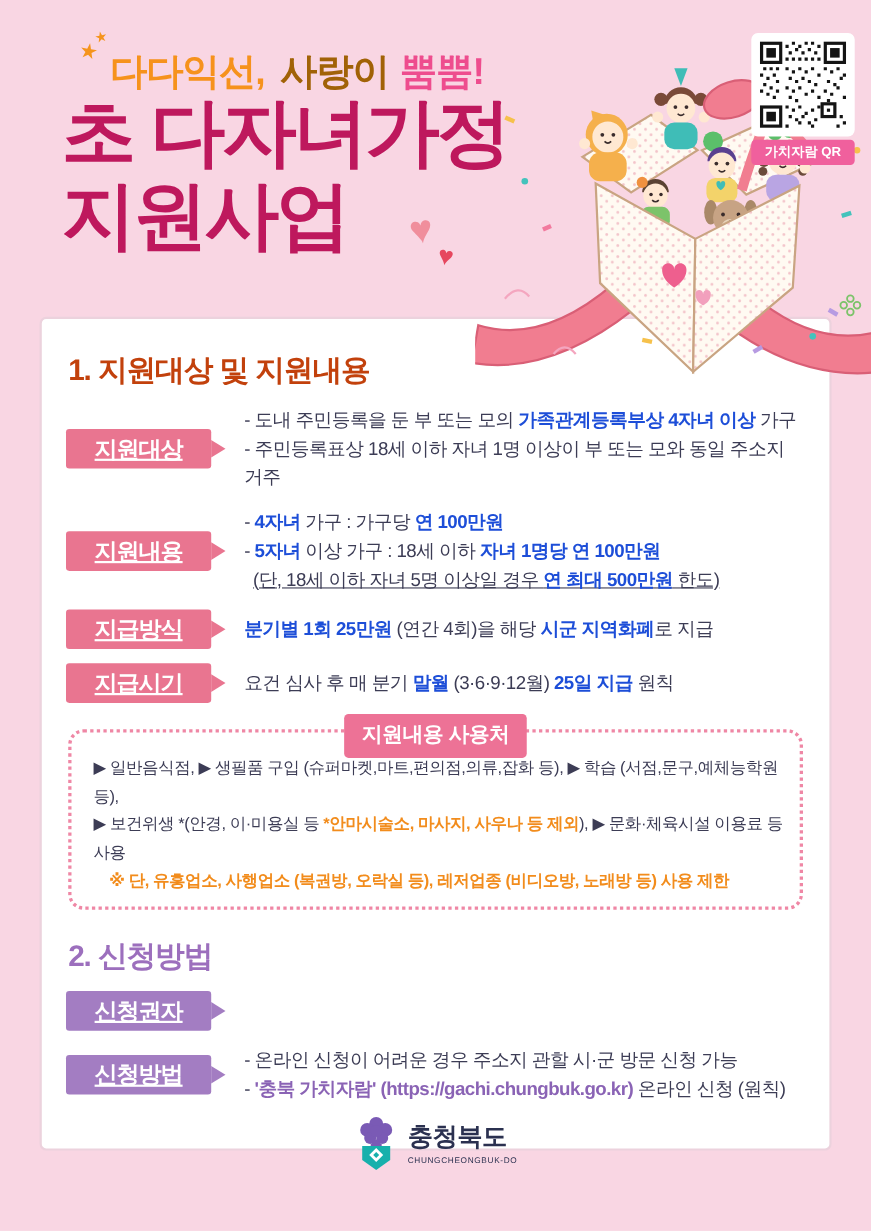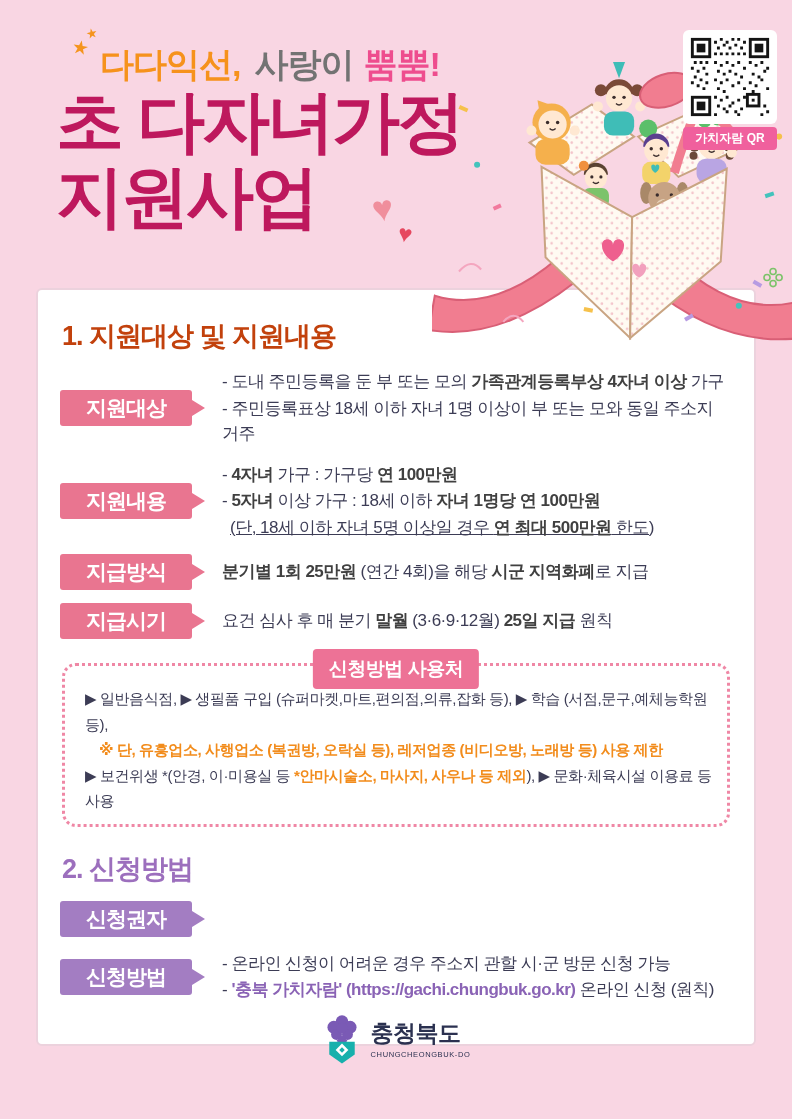--- a/index.html
+++ b/index.html
@@ -8,21 +8,21 @@
     background:#f9d6e3;
     font-family:"Liberation Sans","DejaVu Sans",sans-serif;
     color:#3c3c55;
   }
   
   .stars { position:absolute; left:72px; top:30px; color:#f5941d; z-index:2; }
   .stars .s1 { font-size:13px; position:absolute; left:14px; top:-4px; transform:rotate(-12deg); }
   .stars .s2 { font-size:19px; position:absolute; left:0; top:6px; transform:rotate(10deg); }
   .tagline { position:absolute; left:100px; top:42px; font-size:34px; font-weight:bold; z-index:2; letter-spacing:-1px; white-space:nowrap; }
   .tagline .w1 { color:#f6921c; margin-right:14px; }
-  .tagline .w2 { color:#737373; margin-right:10px; }
+  .tagline .w2 { color:#a16207; margin-right:10px; }
   .tagline .w3 { color:#ee4d8e; }
   .main-title { position:absolute; left:56px; top:84px; z-index:2; color:#be185d; font-weight:800; font-size:68px; line-height:1.1; letter-spacing:-3px; }
   .heart-big  { position:absolute; left:372px; top:188px; font-size:36px; color:#f08e9c; transform:rotate(-8deg); z-index:2; }
   .heart-small{ position:absolute; left:398px; top:220px; font-size:24px; color:#e6475f; transform:rotate(10deg); z-index:2; }
   
   .qr-wrap { position:absolute; left:683px; top:30px; width:94px; z-index:5;border-radius:16px; }
   .qr-box  { background:#fff; border-radius:6px; padding:5px; }
   .qr-box svg { display:block; width:84px; height:84px; }
   .qr-label { margin-top:3px; background:#f0609d; color:#fff; font-size:12px; font-weight:bold; text-align:center; border-radius:4px; padding:3px 0; }
   
@@ -33,31 +33,31 @@
     background:#fff; border:2px solid #ecd2dd; border-radius:6px;
     padding:24px 22px 0 22px; z-index:1; overflow:hidden;
   }
   .sec-title { font-size:27px; font-weight:800; letter-spacing:-1px; margin:4px 0 14px 2px; }
   .sec-title.pink   { color:#c2410c; }
   .sec-title.purple { color:#9c6fbd; margin-top:24px; }
   .row { display:flex; align-items:center; margin-bottom:13px; }
   .badge {
     position:relative; flex:0 0 132px; min-height:36px; margin-right:30px;
     display:flex; align-items:center; justify-content:center;
-    color:#fff; font-weight:bold; font-size:21px; border-radius:3px; letter-spacing:-1px;
+    color:#fff; font-weight:bold; font-size:21px; border-radius:3px; letter-spacing:-1px;text-decoration:underline;
   }
   .badge::after { content:""; position:absolute; left:100%; top:50%; margin-top:-8px;
     border:8px solid transparent; border-left-width:13px; border-right-width:0; }
   .badge.pink { background:#e97590; }
   .badge.pink::after { border-left-color:#e97590; }
   .badge.purple { background:#a37dc2; }
   .badge.purple::after { border-left-color:#a37dc2; }
   .content { font-size:17px; line-height:1.5; letter-spacing:-0.5px; }
   .content .line { margin:1px 0; }
-  .b { font-weight:bold; color:#404040; }
+  .b { font-weight:bold; color:#1d4ed8; }
   .orange { color:#f28c1c; font-weight:bold; }
   .purpleb { color:#8a63b5; font-weight:bold; }
   .small { font-size:15px; }
   .indent { padding-left:8px;text-decoration:underline; }
   
   .usage {
     position:relative; margin:24px 2px 0 2px; border:3px dotted #ef87a5; border-radius:14px;
     padding:20px 14px 10px 20px; font-size:15px; line-height:1.7; letter-spacing:-0.4px;
   }
   .usage-label {
@@ -266,24 +266,24 @@
     </div>
 
     <div class="row">
       <div class="badge pink">지급시기</div>
       <div class="content">
         <div class="line"><span>요건 심사 후 매 분기 </span><span class="b">말월</span><span> (3·6·9·12월) </span><span class="b">25일 지급</span><span> 원칙</span></div>
       </div>
     </div>
 
     <div class="usage">
-      <div class="usage-label">신청방법 사용처</div>
+      <div class="usage-label">지원내용 사용처</div>
       <div class="line"><span>▶ 일반음식점, ▶ 생필품 구입 (슈퍼마켓,마트,편의점,의류,잡화 등), ▶ 학습 (서점,문구,예체능학원 등),</span></div>
+      <div class="line"><span>▶ 보건위생 *(안경, 이·미용실 등 </span><span class="orange">*안마시술소, 마사지, 사우나 등 제외</span><span>), ▶ 문화·체육시설 이용료 등 사용</span></div>
       <div class="line restrict"><span class="orange">※ 단, 유흥업소, 사행업소 (복권방, 오락실 등), 레저업종 (비디오방, 노래방 등) 사용 제한</span></div>
-      <div class="line"><span>▶ 보건위생 *(안경, 이·미용실 등 </span><span class="orange">*안마시술소, 마사지, 사우나 등 제외</span><span>), ▶ 문화·체육시설 이용료 등 사용</span></div>
     </div>
 
     <div class="sec-title purple">2. 신청방법</div>
 
     <div class="row">
       <div class="badge purple">신청권자</div>
     </div>
 
     <div class="row">
       <div class="badge purple">신청방법</div>

